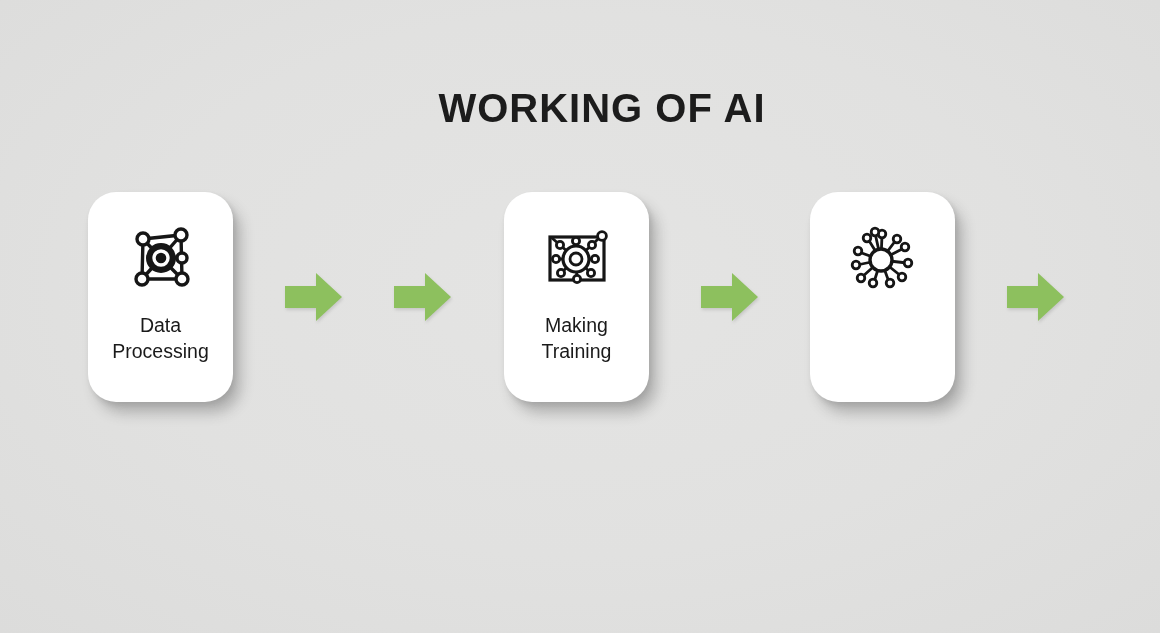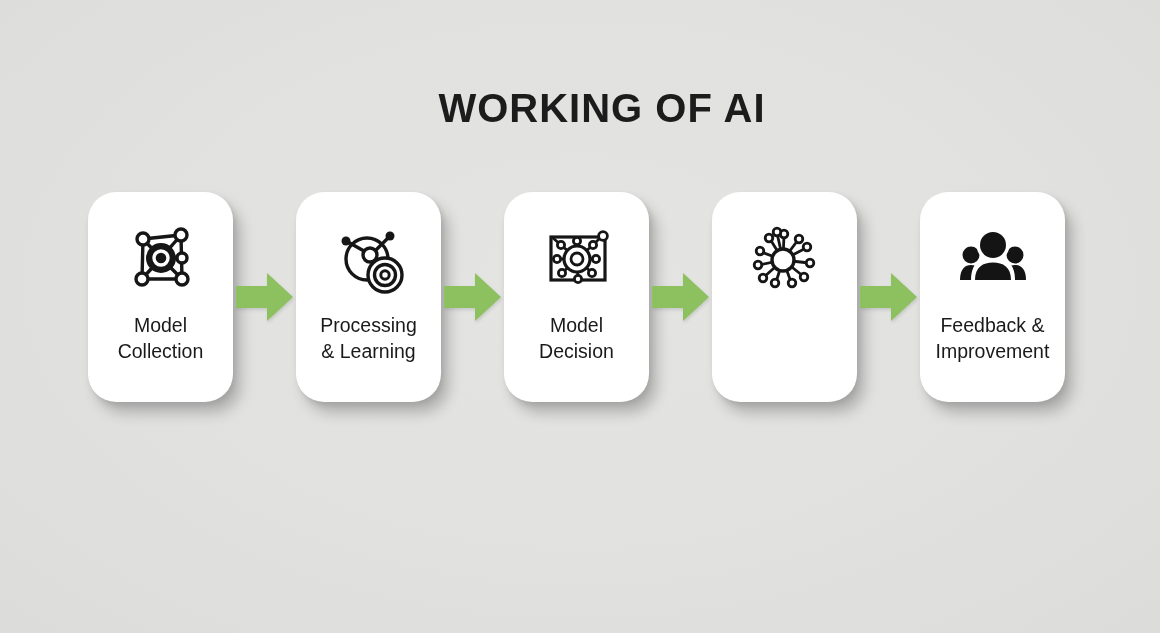--- a/index.html
+++ b/index.html
@@ -49,48 +49,29 @@
       <circle cx="36" cy="36" r="15" fill="#161616"></circle>
       <circle cx="36" cy="36" r="7" fill="none" stroke="#ffffff" stroke-width="3.4"></circle>
       <g fill="#ffffff" stroke="#161616" stroke-width="3.4">
         <circle cx="18" cy="17" r="6"></circle>
         <circle cx="56" cy="13" r="6"></circle>
         <circle cx="57" cy="57" r="6"></circle>
         <circle cx="17" cy="57" r="6"></circle>
         <circle cx="57" cy="36" r="5"></circle>
       </g>
     </svg>
-    <div class="label">Model Collection</div>
+    <div class="label">Data Processing</div>
   </div>
 
   <div class="arrow">
     <svg width="58" height="52" viewBox="0 0 58 52">
       <polygon points="0,15 31,15 31,2 57,26 31,50 31,37 0,37" fill="#8dc05e"></polygon>
     </svg>
   </div>
 
-  <div class="card">
-    <svg class="icon" viewBox="0 0 72 72">
-      <g fill="none" stroke="#161616" stroke-width="3.4" stroke-linecap="round">
-        <circle cx="34" cy="37" r="21"></circle>
-        <path d="M31 29 L15 20"></path>
-        <path d="M43 28 L56 15"></path>
-        <circle cx="37" cy="33" r="7"></circle>
-      </g>
-      <circle cx="13" cy="19" r="4.5" fill="#161616"></circle>
-      <circle cx="57" cy="14" r="4.5" fill="#161616"></circle>
-      <g stroke="#161616" stroke-width="3.4">
-        <circle cx="52" cy="53" r="17" fill="#ffffff"></circle>
-        <circle cx="52" cy="53" r="10.5" fill="none"></circle>
-        <circle cx="52" cy="53" r="4.2" fill="none" stroke-width="3"></circle>
-      </g>
-    </svg>
-    <div class="label">Processing
-&amp; Learning</div>
-  </div>
 
   <div class="arrow">
     <svg width="58" height="52" viewBox="0 0 58 52">
       <polygon points="0,15 31,15 31,2 57,26 31,50 31,37 0,37" fill="#8dc05e"></polygon>
     </svg>
   </div>
 
   <div class="card">
     <svg class="icon" viewBox="0 0 72 72">
       <rect x="10" y="15" width="54" height="43" fill="none" stroke="#161616" stroke-width="3.2"></rect>
@@ -114,21 +95,21 @@
           <circle cx="52" cy="23" r="3.6"></circle>
         <circle cx="62" cy="14" r="4.4"></circle>
           <circle cx="55" cy="37" r="3.6"></circle>
         <circle cx="51" cy="51" r="3.6"></circle>
           <circle cx="37" cy="57" r="3.6"></circle>
         <circle cx="21" cy="51" r="3.6"></circle>
           <circle cx="16" cy="37" r="3.6"></circle>
         <circle cx="20" cy="23" r="3.6"></circle>
       </g>
     </svg>
-    <div class="label">Model Decision</div>
+    <div class="label">Making Training</div>
   </div>
 
   <div class="arrow">
     <svg width="58" height="52" viewBox="0 0 58 52">
       <polygon points="0,15 31,15 31,2 57,26 31,50 31,37 0,37" fill="#8dc05e"></polygon>
     </svg>
   </div>
 
   <div class="card">
     <svg class="icon" viewBox="0 0 72 72">
@@ -163,32 +144,14 @@
       </g>
     </svg>
   </div>
 
   <div class="arrow">
     <svg width="58" height="52" viewBox="0 0 58 52">
       <polygon points="0,15 31,15 31,2 57,26 31,50 31,37 0,37" fill="#8dc05e"></polygon>
     </svg>
   </div>
 
-  <div class="card">
-    <svg class="icon" viewBox="0 0 72 72">
-      <g fill="#141414">
-        <circle cx="14" cy="33" r="8.5"></circle>
-        <path d="M3 58 C3 47 8 43 14 43 C20 43 25 47 25 58 Z"></path>
-        <circle cx="58" cy="33" r="8.5"></circle>
-        <path d="M47 58 C47 47 52 43 58 43 C64 43 69 47 69 58 Z"></path>
-      </g>
-      <circle cx="36" cy="23" r="16.5" fill="#ffffff"></circle>
-      <path d="M14 58 C14 41 23 36 36 36 C49 36 58 41 58 58 Z" fill="#ffffff"></path>
-      <g fill="#141414">
-        <circle cx="36" cy="23" r="13"></circle>
-        <path d="M18 58 C18 45 26 40.5 36 40.5 C46 40.5 54 45 54 58 Z"></path>
-      </g>
-    </svg>
-    <div class="label">Feedback &amp;
-Improvement</div>
-  </div>
 
 </div>
 
 </body></html>

